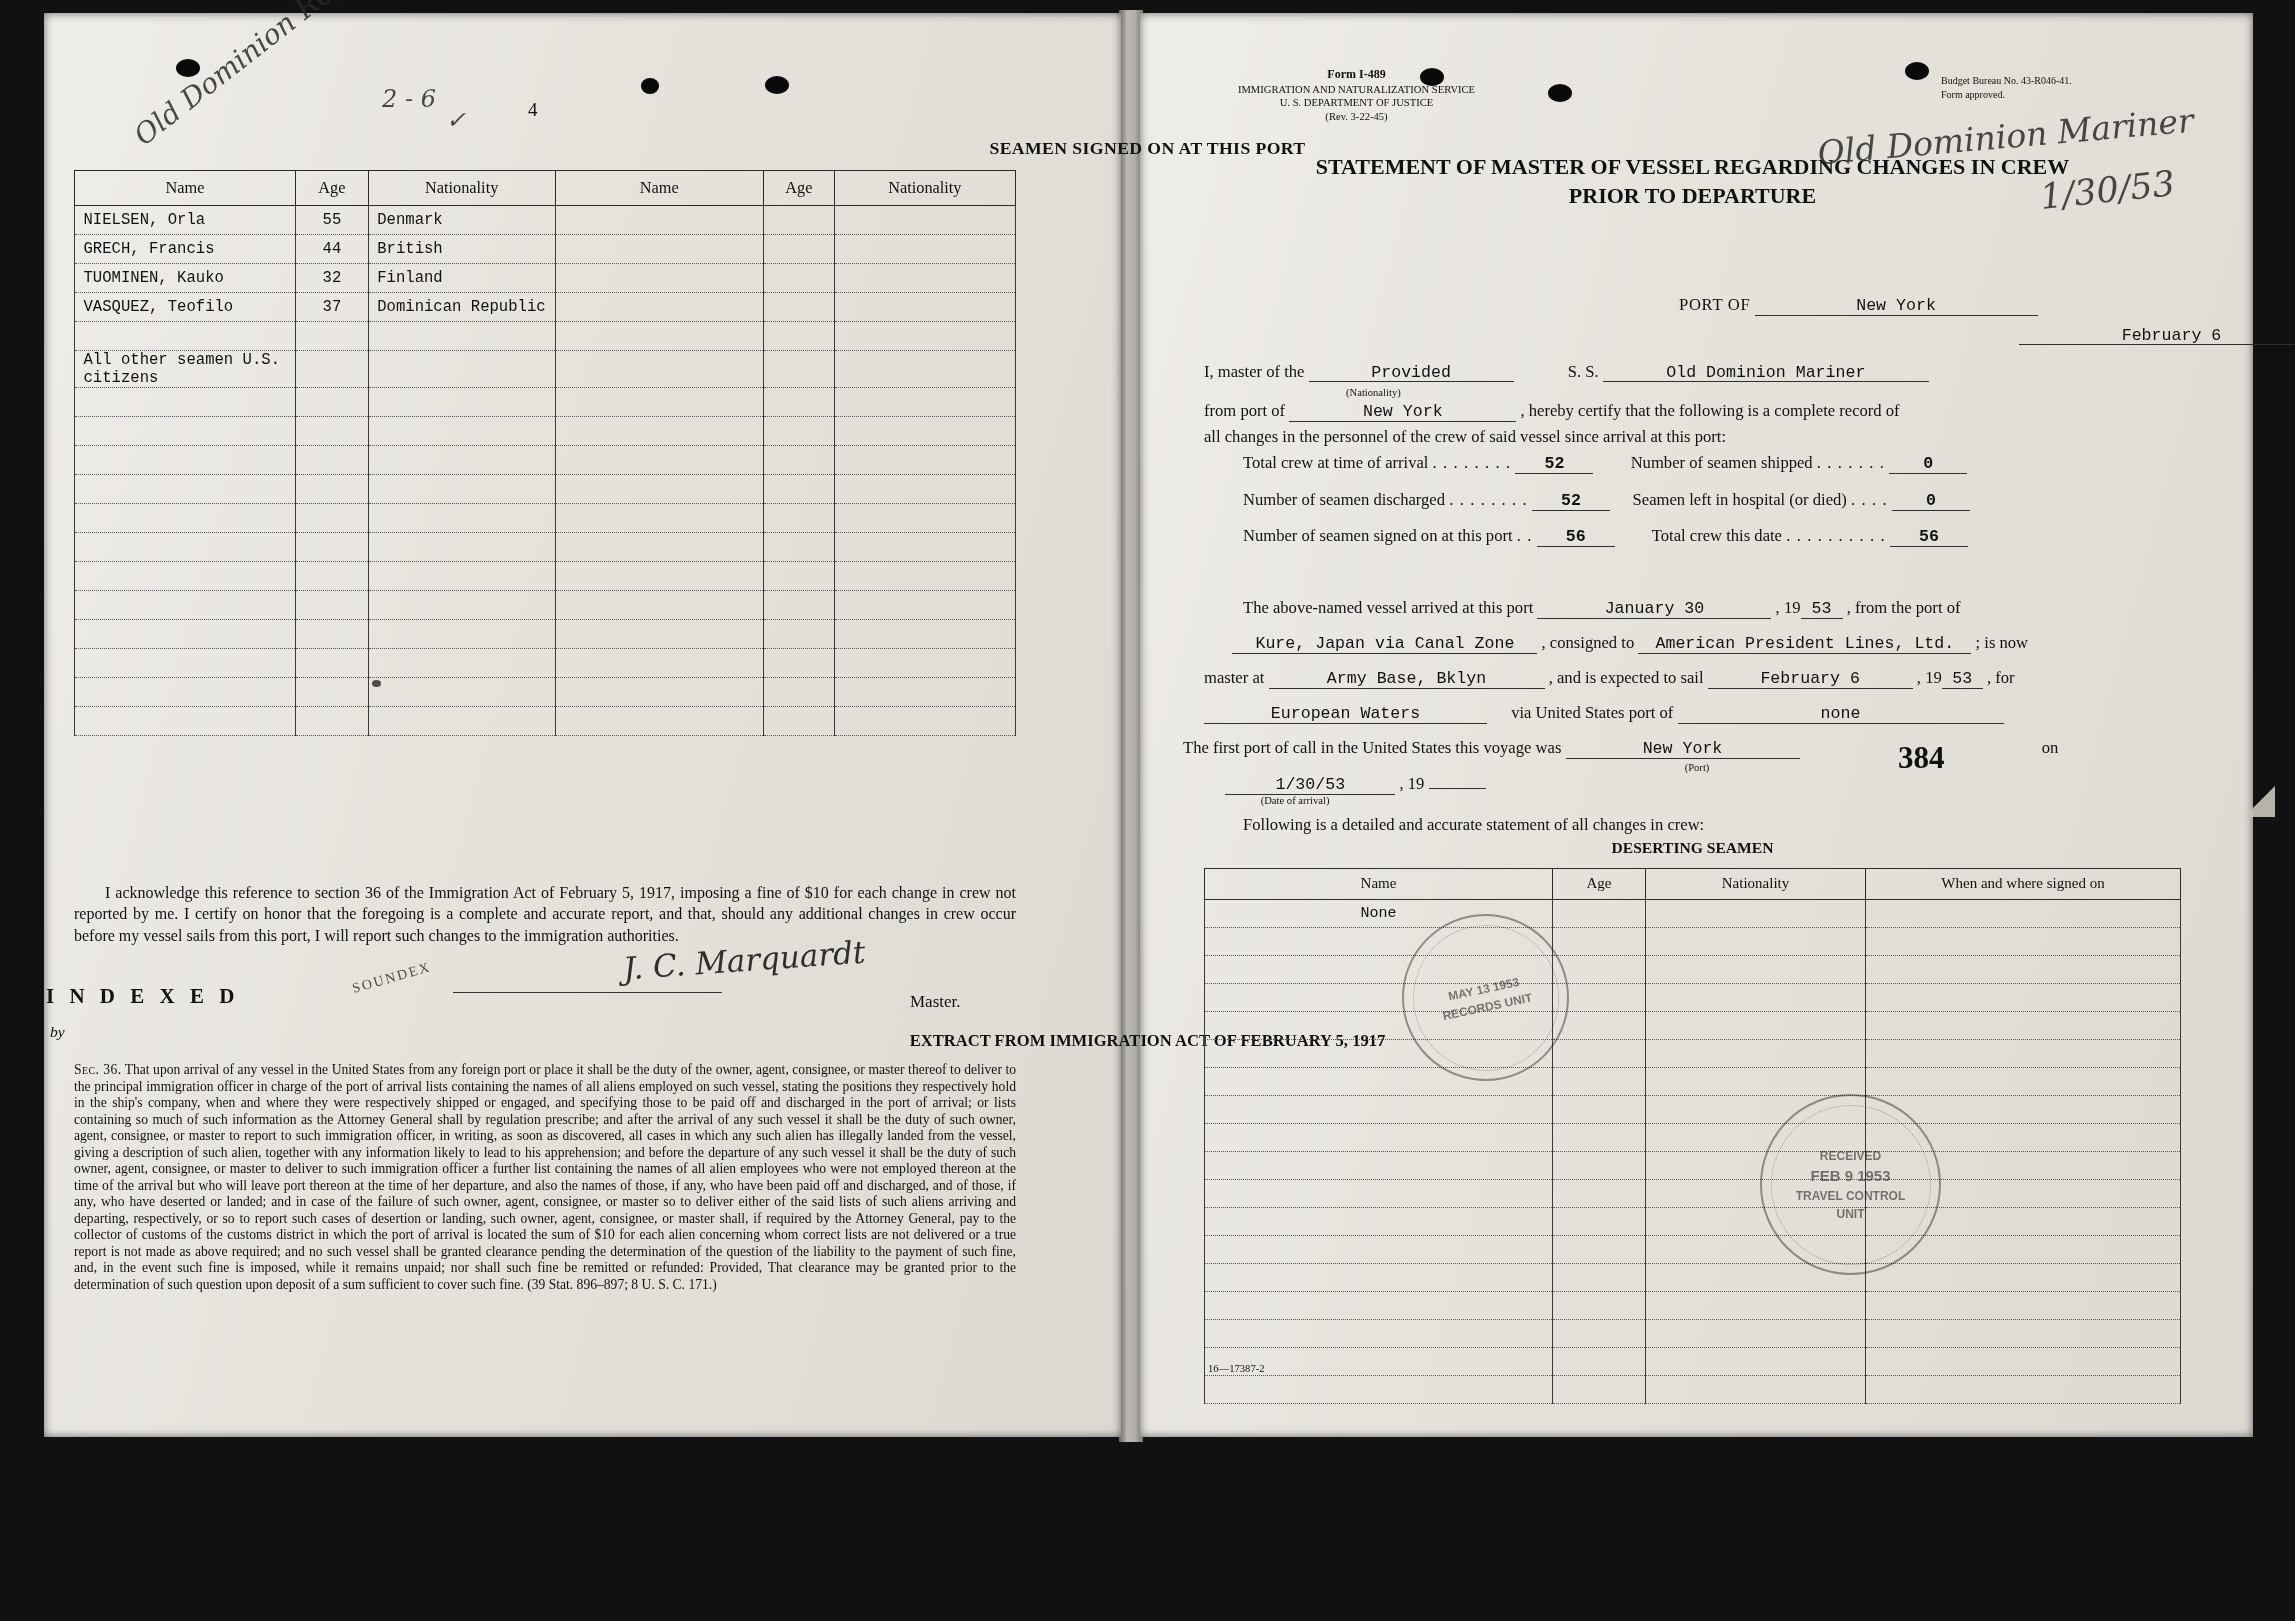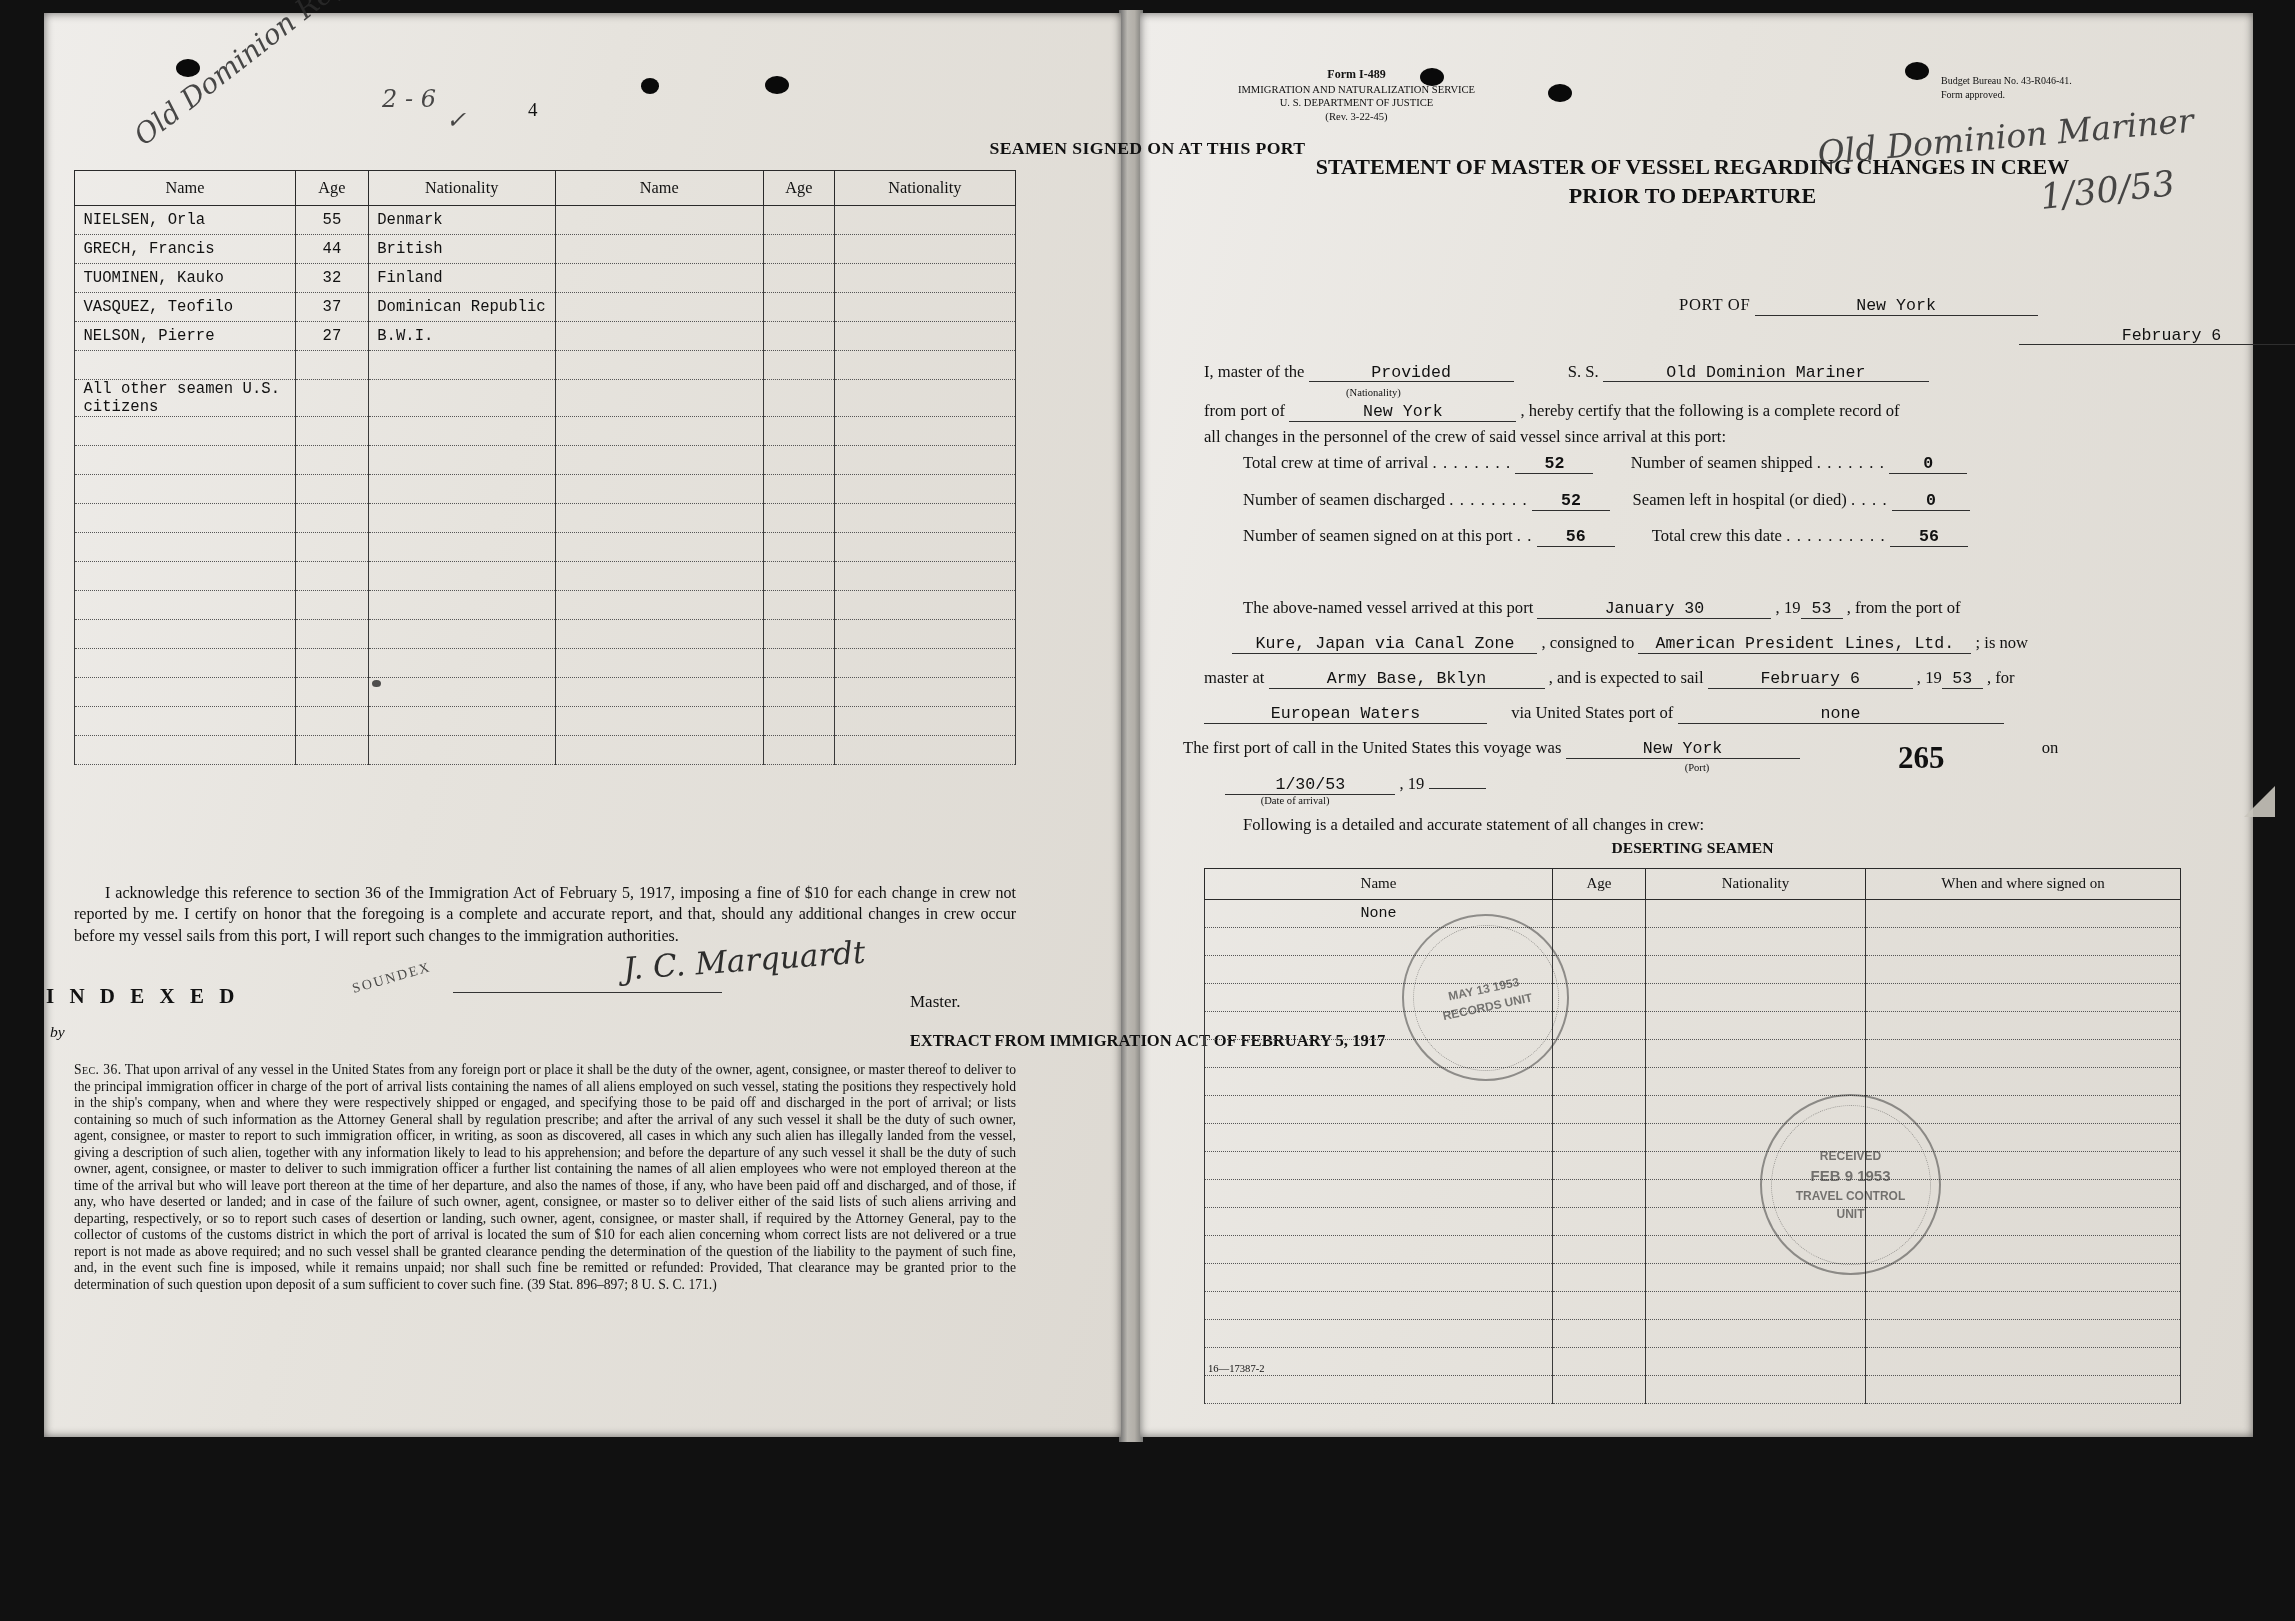--- a/index.html
+++ b/index.html
@@ -120,28 +120,20 @@
         </tr>
         <tr>
           <td class="nm">VASQUEZ, Teofilo</td>
           <td class="ag">37</td>
           <td class="nat">Dominican Republic</td>
           <td class="nm"></td>
           <td class="ag"></td>
           <td class="nat"></td>
         </tr>
         <tr>
-          <td class="nm">NELSON, Pierre</td>
-          <td class="ag">27</td>
-          <td class="nat">B.W.I.</td>
-          <td class="nm"></td>
-          <td class="ag"></td>
-          <td class="nat"></td>
-        </tr>
-        <tr>
           <td class="nm"></td>
           <td class="ag"></td>
           <td class="nat"></td>
           <td class="nm"></td>
           <td class="ag"></td>
           <td class="nat"></td>
         </tr>
         <tr>
           <td class="nm">All other seamen U.S. citizens</td>
           <td class="ag"></td>
@@ -376,21 +368,21 @@
     <div class="line" style="margin-left:-17.7px;margin-bottom:0;">
       <span class="fld" style="width:170px;">1/30/53</span>
       <span>, 19</span>
       <span class="fld" style="width:57px;"></span>
     </div>
     <div class="line" style="margin-left:17.7px;font-size:10.6px;">
       <span>(Date of arrival)</span>
     </div>
   </div>
 
-  <div class="num384">265</div>
+  <div class="num384">384</div>
   <div class="follow">Following is a detailed and accurate statement of all changes in crew:</div>
   <div class="deserting">DESERTING SEAMEN</div>
 
   <table class="des">
     <thead>
       <tr>
         <th class="c1">Name</th>
         <th class="c2">Age</th>
         <th class="c3">Nationality</th>
         <th>When and where signed on</th>

